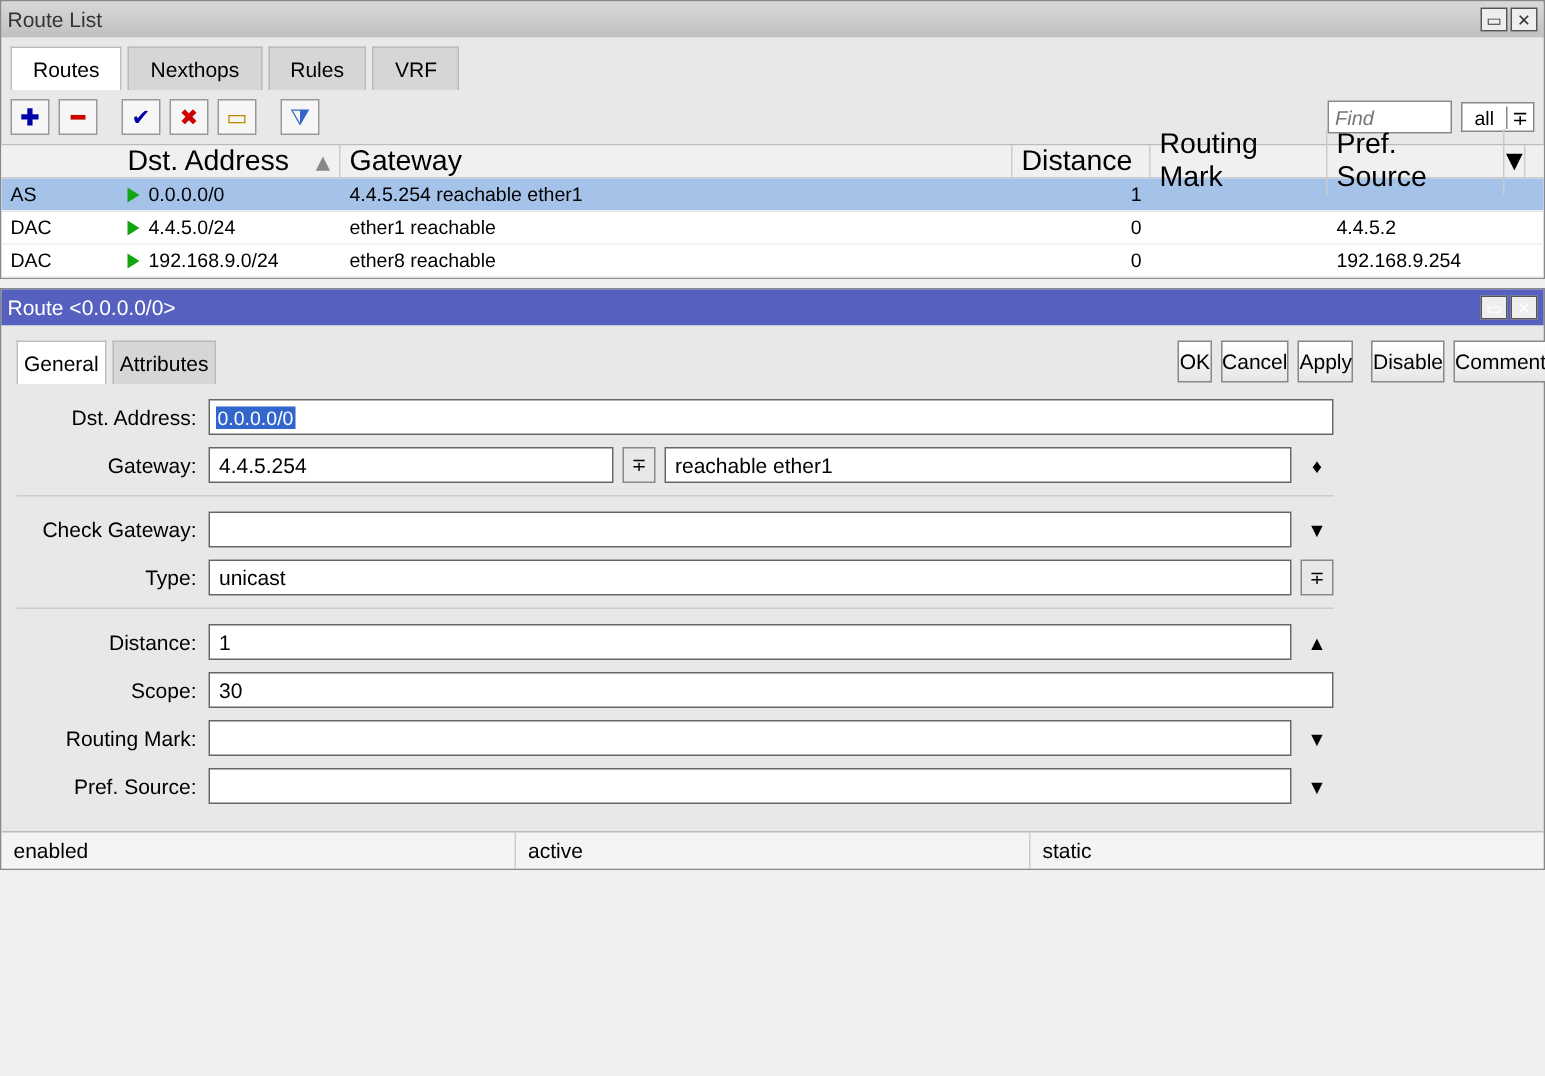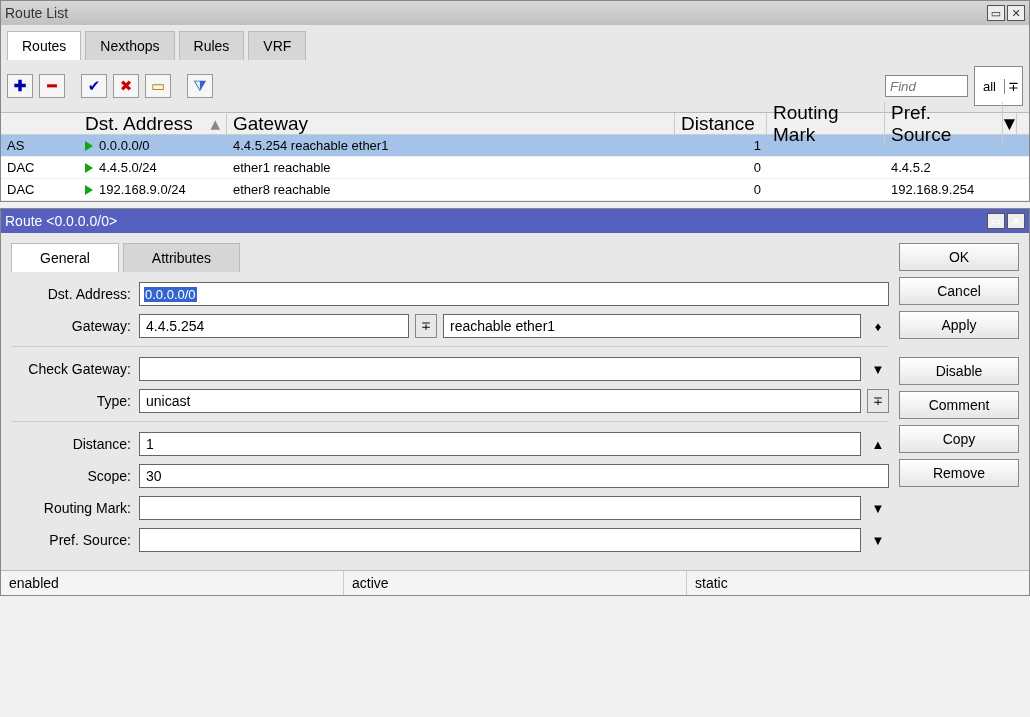--- a/index.html
+++ b/index.html
@@ -88,21 +88,21 @@
     border: 1px solid #888;
     font-style: italic;
     color: #888;
     background: #fff;
   }
   .dropdown {
     display: flex;
     align-items: center;
     border: 1px solid #888;
     background: #fff;
-    height: 40px;
+    height: 20px;
   }
   .dropdown span { padding: 0 8px; }
   .dropdown .arrow {
     width: 18px;
     text-align: center;
     border-left: 1px solid #888;
     cursor: pointer;
   }
   .table {
     background: #fff;
@@ -146,38 +146,38 @@
     border-left: 8px solid #12a512;
     margin-right: 6px;
   }
   .form-wrap {
     display: flex;
     gap: 10px;
     padding: 10px;
     background: #e8e8e8;
   }
   .form-left { flex: 1; }
-  .form-right { width: 120px; display:flex; flex-direction:column; gap:6px; }
+  .form-right { width: 120px; display:flex; gap:6px;justify-content:center; }
   .wbtn {
     height: 28px;
     border: 1px solid #888;
     background: linear-gradient(#fff,#e6e6e6);
     display: flex;
     align-items: center;
     justify-content: center;
     font-size: 14px;
     color: #000;
     cursor: pointer;
   }
   .form-tabs {
     display: flex;
     gap: 4px;
     margin-bottom: 10px;
   }
-  .form-tabs .tab { padding: 6px 28px; font-size:14px; }
+  .form-tabs .tab { padding: 6px 4px; font-size:14px; }
   .row {
     display: flex;
     align-items: center;
     margin-bottom: 8px;
   }
   .row label {
     width: 128px;
     text-align: right;
     padding-right: 8px;
     font-size: 14px;

